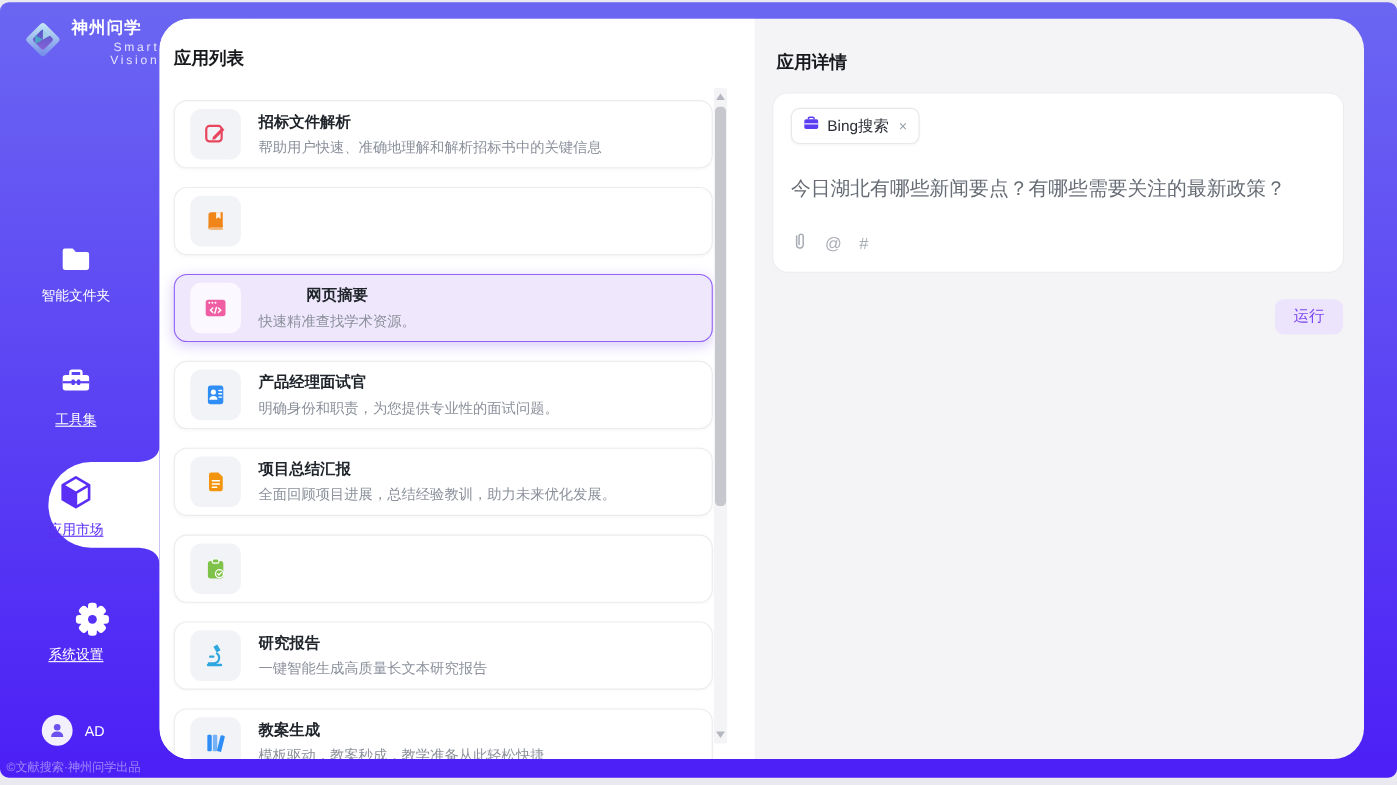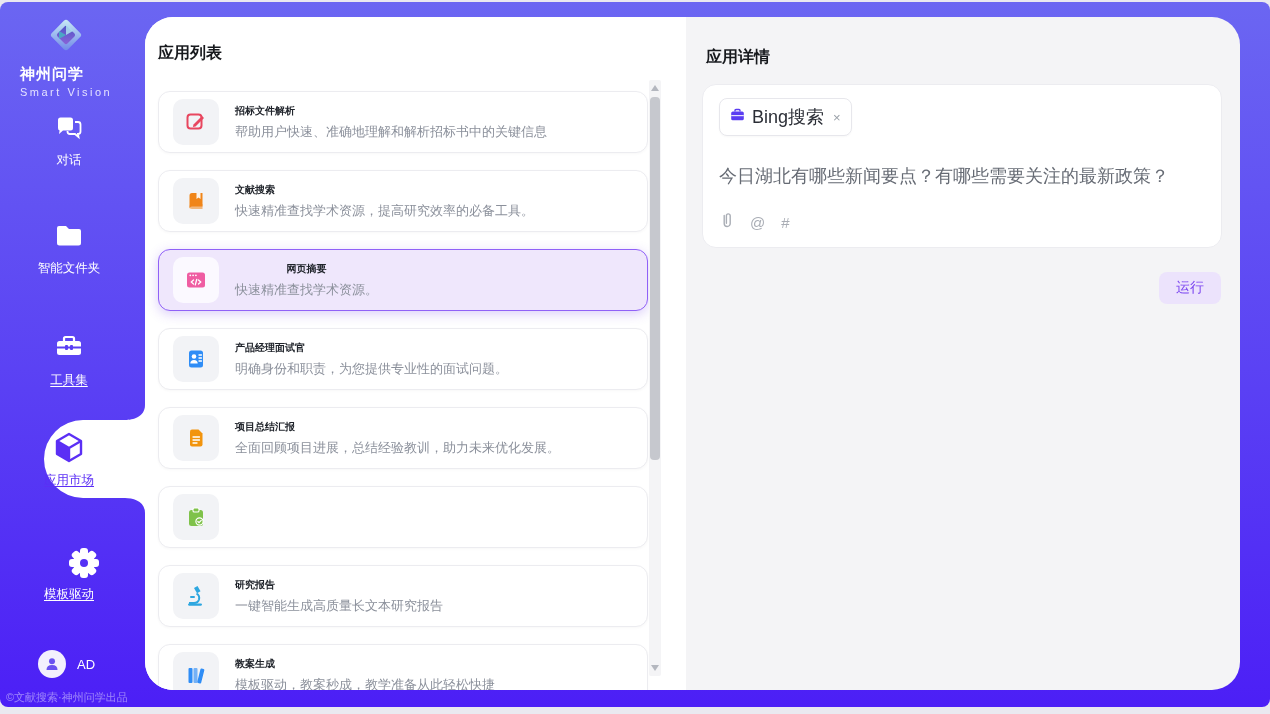--- a/index.html
+++ b/index.html
@@ -9,21 +9,21 @@
     background:#eae9f0; position:relative; overflow:hidden;
   }
   
   .app-window{
     position:absolute; left:0; right:0; top:2px; bottom:7px;
     background:linear-gradient(180deg,#6b66f2 0%,#5a40f4 55%,#4c1ff6 100%);
     border-radius:8px; overflow:hidden;
   }
   
   .sidebar{ position:absolute; left:0; top:0; width:145px; height:100%; }
-  .logo{ position:absolute; left:20px; top:14px; display:flex; align-items:center; gap:7px;flex-direction:column; }
+  .logo{ position:absolute; left:20px; top:14px; display:flex; align-items:center; gap:7px; }
   .logo-text .t1{ color:#fff; font-size:15px; font-weight:bold; letter-spacing:1px; }
   .logo-text .t2{ color:#e4e2ff; font-size:11px; letter-spacing:2.5px; margin-top:2px;text-align:right; }
   .nav-item{ position:absolute; left:0; width:138px; text-align:center; color:#fff; cursor:pointer; }
   .nav-item .ico{ display:inline-block; height:32px; }
   .nav-item .lbl{ display:block; font-size:12.5px; margin-top:4px; }
   .lbl.u{ text-decoration:underline; text-underline-offset:2px; }
   .active-bubble{ position:absolute; left:22px; top:403px; width:123px; height:108px; }
   .nav-item.active{ color:#5b2ff5; z-index:3; }
   .user-row{ position:absolute; left:38px; top:648px; display:flex; align-items:center; gap:11px; }
   .avatar{ width:28px; height:28px; border-radius:50%; background:#f3f0fd; display:flex; align-items:center; justify-content:center; }
@@ -43,39 +43,39 @@
   .panel-title{ font-size:16px; font-weight:bold; color:#17191d; }
   .cards{ margin-top:27px; width:490px; display:flex; flex-direction:column; gap:17px; }
   .card{
     height:62px; flex:none; background:#fff; border:1px solid #ececf0; border-radius:12px;
     display:flex; align-items:center; padding:0 14px; gap:16px; cursor:pointer;
     box-shadow:0 1px 3px rgba(20,20,40,.03);
   }
   .card.selected{ background:#efe7fc; border:1px solid #9061f7; box-shadow:0 3px 12px rgba(110,60,235,.25);text-align:center; }
   .tile{ width:46px; height:46px; border-radius:10px; background:#f2f3f6; display:flex; align-items:center; justify-content:center; flex:none; }
   .card.selected .tile{ background:#fbf9ff; }
-  .card-name{ font-size:10px; font-weight:bold; color:#20242b;font-family:Liberation Mono, monospace; }
+  .card-name{ font-size:14px; font-weight:bold; color:#20242b;font-family:Liberation Mono, monospace; }
   .card-desc{ font-size:13px; color:#8b909b; margin-top:5px; white-space:nowrap; }
   
   .sbar{ position:absolute; right:25px; top:63px; bottom:14px; width:12px; background:#f4f4f6; border-radius:2px; }
   .sbar .arr{ position:absolute; left:2px; width:0; height:0; border-left:4px solid transparent; border-right:4px solid transparent; }
   .sbar .arr.up{ top:5px; border-bottom:6px solid #b4b7bf; }
   .sbar .arr.down{ bottom:5px; border-top:6px solid #b4b7bf; }
   .sbar .thumb{ position:absolute; left:1px; top:17px; width:10px; height:363px; background:#c6c8ce; border-radius:4px; }
   
   .detail-panel{ flex:1; position:relative; padding:30px 0 0 20px; }
   .detail-card{
     position:absolute; left:16px; top:67px; width:520px; height:164px;
     background:#fff; border:1px solid #ececf0; border-radius:14px; padding:13px 16px;
   }
   .tool-tag{
     display:inline-flex; align-items:center; gap:7px; border:1px solid #e7e7ec; border-radius:8px;
     padding:6px 10px; background:#fff; box-shadow:0 1px 2px rgba(0,0,0,.03);
   }
-  .tool-tag .tlabel{ font-size:18px; color:#2b2e36; }
+  .tool-tag .tlabel{ font-size:14px; color:#2b2e36; }
   .tool-tag .tclose{ font-size:13px; color:#9aa0a8; margin-left:2px; cursor:pointer; }
   .query-text{ margin-top:28px; font-size:18px; color:#666b74; }
   .attach-row{ position:absolute; left:17px; bottom:14px; display:flex; align-items:center; gap:16px; color:#a9adb5; }
   .attach-row .glyph{ font-size:15px; cursor:pointer; }
   .run-btn{
     position:absolute; right:19px; top:255px; background:#ece3fc; color:#7b45f0;
     font-size:14px; padding:7px 17px; border-radius:8px; border:none; cursor:pointer;
   }
 </style>
 </head>
@@ -107,29 +107,20 @@
       <span class="logo-text">
         <span class="t1" style="display:block">神州问学</span>
         <span class="t2" style="display:block">Smart Vision</span>
       </span>
     </div>
 
     <svg class="active-bubble" viewBox="0 0 123 108">
       <path d="M123 0 C123 12 111 15 103 15 L61 15 A39 39 0 0 0 61 93 L103 93 C111 93 123 96 123 108 L123 0 Z" fill="#ffffff"></path>
     </svg>
 
-    <div class="nav-item" style="top:110px">
-      <span class="ico">
-        <svg width="32" height="32" viewBox="0 0 32 32">
-          <path d="M5 8 q0-2.5 2.5-2.5 h10 q2.5 0 2.5 2.5 v8 q0 2.5 -2.5 2.5 h-7.5 l-4 3.5 l0.6-3.5 q-1.6-0.3-1.6-2.5 Z" fill="#fff"></path>
-          <path d="M22 10 h3 q2.5 0 2.5 2.5 v7 q0 2.5-2.5 2.5 l0.5 3 l-3.5-3 h-5 q-2.5 0-2.5-2.5 v-0.5" fill="none" stroke="#fff" stroke-width="1.8"></path>
-        </svg>
-      </span>
-      <span class="lbl">对话</span>
-    </div>
 
     <div class="nav-item" style="top:218px">
       <span class="ico">
         <svg width="34" height="32" viewBox="0 0 34 32">
           <path d="M5 8 q0-2 2-2 h7 l3 3 h10 q2 0 2 2 v12 q0 2.5-2.5 2.5 h-19 q-2.5 0-2.5-2.5 Z" fill="#fff"></path>
         </svg>
       </span>
       <span class="lbl">智能文件夹</span>
     </div>
 
@@ -160,21 +151,21 @@
     <div class="nav-item" style="top:544px">
       <span class="ico" style="padding-top:2px">
         <span class="gear">
           <span class="bar" style="transform:rotate(0deg)"></span>
           <span class="bar" style="transform:rotate(45deg)"></span>
           <span class="bar" style="transform:rotate(90deg)"></span>
           <span class="bar" style="transform:rotate(135deg)"></span>
           <span class="core"></span><span class="hole"></span>
         </span>
       </span>
-      <span class="lbl u">模板驱动</span>
+      <span class="lbl u">系统设置</span>
     </div>
 
     <div class="user-row">
       <span class="avatar">
         <svg width="16" height="16" viewBox="0 0 16 16">
           <circle cx="8" cy="5.2" r="3" fill="#6a52f0"></circle>
           <path d="M2.5 14 q0-5 5.5-5 q5.5 0 5.5 5 Z" fill="#6a52f0"></path>
         </svg>
       </span>
       <span class="user-name">AD</span>
@@ -200,24 +191,20 @@
               <div class="card-desc">帮助用户快速、准确地理解和解析招标书中的关键信息</div>
             </div>
           </div>
           <div class="card">
             <div class="tile">
               <svg width="24" height="24" viewBox="0 0 24 24">
                 <path d="M5.5 6.5 a2.5 2.5 0 0 1 2.5-2.5 h10.5 v13.5 H8 a2.5 2.5 0 0 0 -2.5 2.5 Z" fill="#f08519"></path>
                 <path d="M5.5 17.5 a2.5 2.5 0 0 1 2.5-2.5 h10.5 v5 H8 a2.5 2.5 0 0 1 -2.5-2.5 Z" fill="#f08519" opacity=".55"></path>
                 <path d="M12.5 4 v6 l2-1.6 2 1.6 V4 Z" fill="#fff" opacity=".9"></path>
               </svg>
-            </div>
-            <div>
-              <div class="card-name">文献搜索</div>
-              <div class="card-desc">快速精准查找学术资源，提高研究效率的必备工具。</div>
             </div>
           </div>
           <div class="card selected">
             <div class="tile">
               <svg width="24" height="24" viewBox="0 0 24 24">
                 <rect x="3" y="4.5" width="18" height="15" rx="2.5" fill="#ef5da2"></rect>
                 <circle cx="6.3" cy="7.3" r=".9" fill="#fff"></circle>
                 <circle cx="9.1" cy="7.3" r=".9" fill="#fff"></circle>
                 <circle cx="11.9" cy="7.3" r=".9" fill="#fff"></circle>
                 <path d="M9.5 12 l-2.2 2 2.2 2 M14.5 12 l2.2 2 -2.2 2 M12.7 11.5 l-1.4 5.4" fill="none" stroke="#fff" stroke-width="1.3" stroke-linecap="round"></path>

